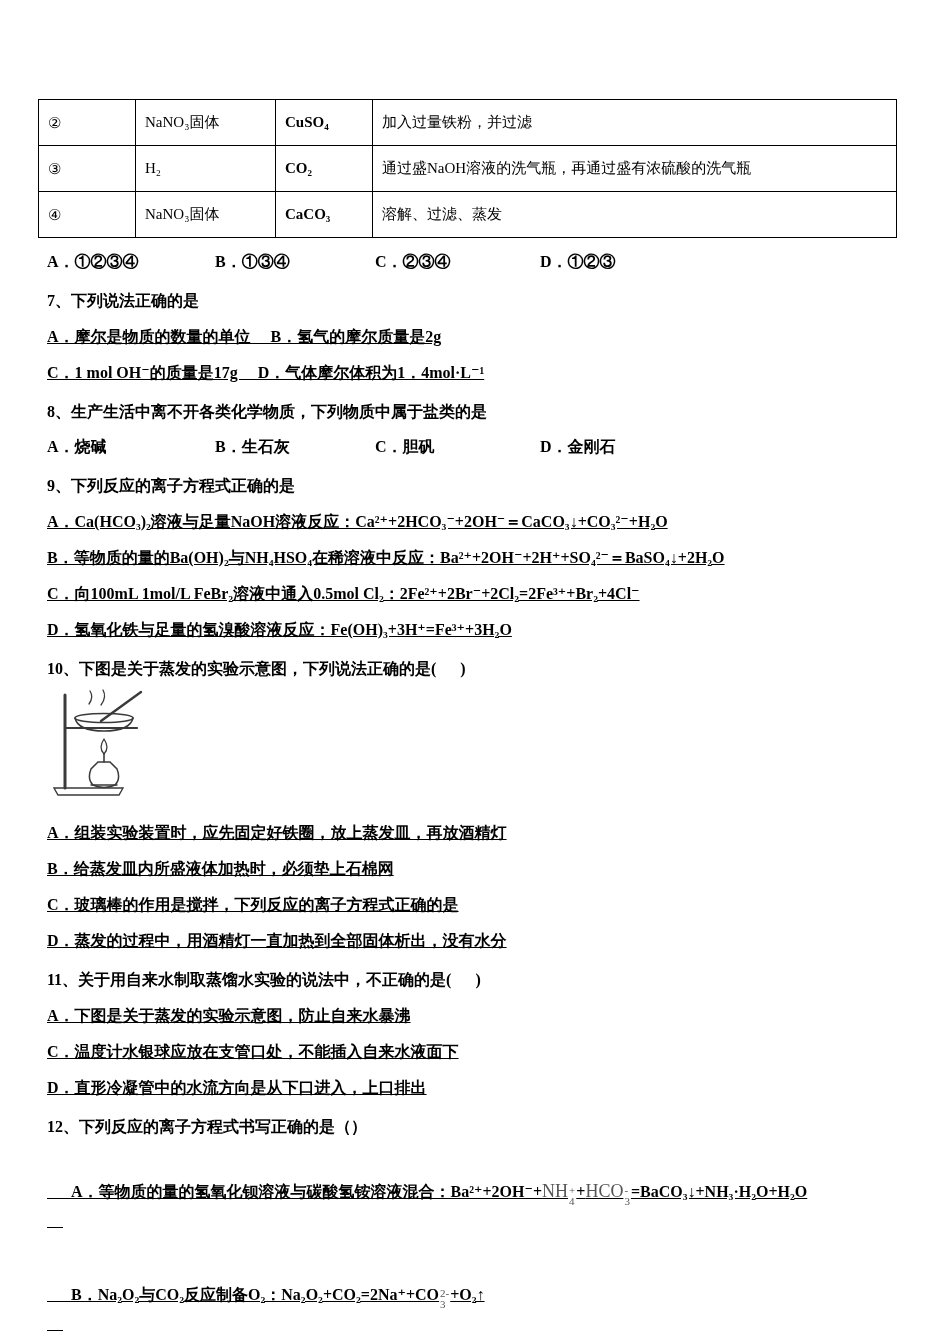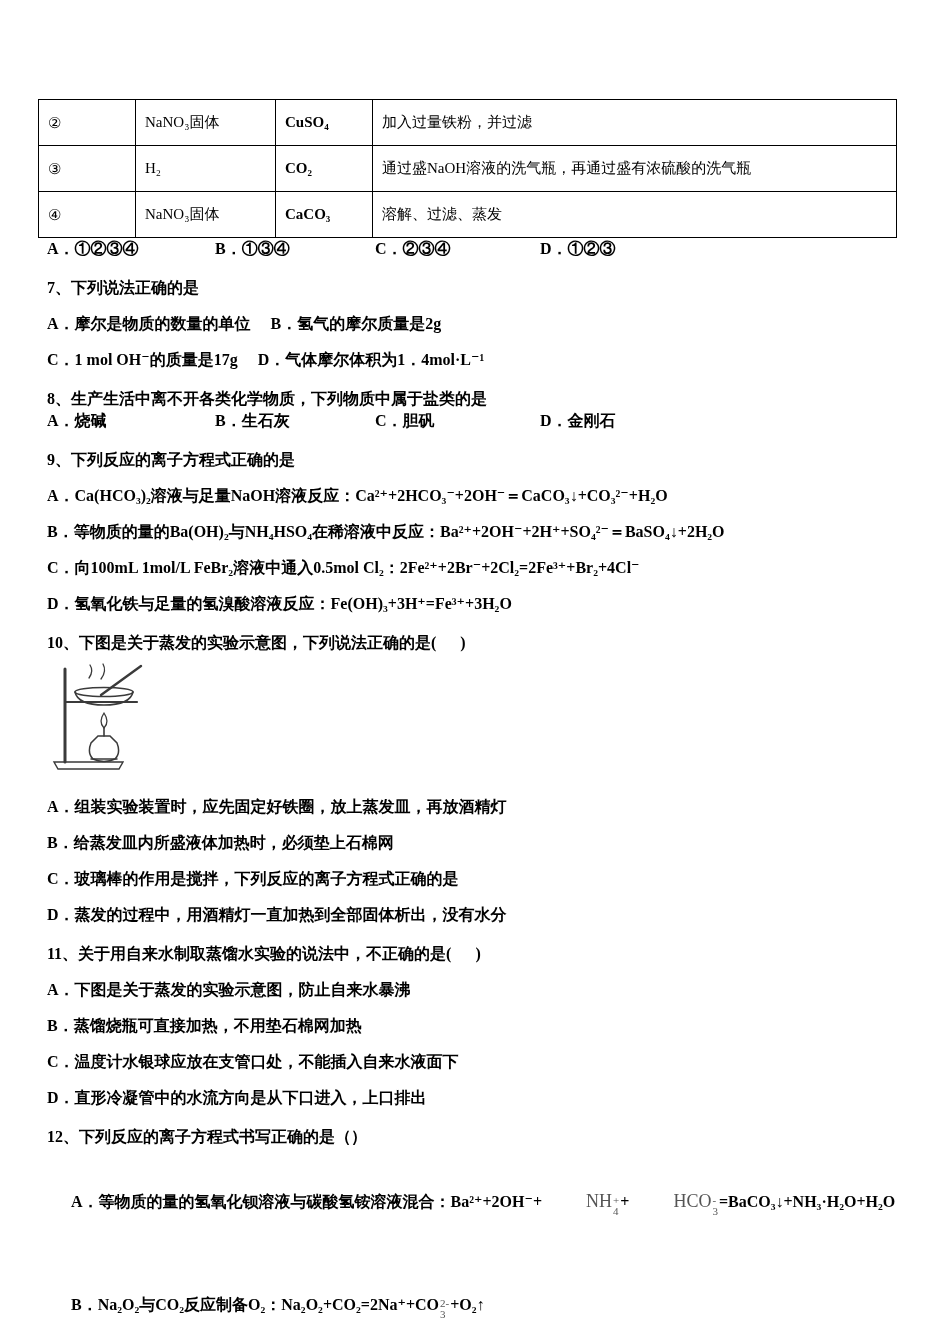--- a/index.html
+++ b/index.html
@@ -11,28 +11,28 @@
   }
   .page { padding:99px 53px 40px 38px; }
 
   table.qtable { border-collapse:collapse; width:100%; font-size:15px; font-weight:normal; table-layout:fixed; }
   .qtable td { border:1px solid #000; height:46px; padding:4px 9px; vertical-align:middle; overflow:hidden; }
   .qtable td.c1 { width:97px; }
   .qtable td.c2 { width:140px; }
   .qtable td.c3 { width:97px;font-weight:bold; }
 
   .content { margin-left:9px; font-size:16px; font-weight:bold; }
-  p.line  { margin-top:14px; line-height:22px; white-space:pre-wrap; }
+  p.line  { margin-top:14px; line-height:22px; white-space:pre-wrap;text-decoration:underline; }
   p.stem  { margin-top:17px; line-height:22px; white-space:pre-wrap; }
-  .opt-grid { display:grid; grid-template-columns:168px 160px 165px auto; line-height:22px; }
+  .opt-grid { display:grid; grid-template-columns:168px 160px 165px auto; margin-top:13px; line-height:22px; }
   .opt-grid span { white-space:pre-wrap; }
 
   .diagram-wrap { margin:8px 0 18px 2px; }
 
-  .bigf { font-size:18px; color:#555; font-weight:normal; letter-spacing:0;margin-left:44px; }
+  .bigf { font-size:18px; color:#555; font-weight:normal; letter-spacing:0; }
   .stack {
     display:inline-flex; flex-direction:column; align-items:flex-start;
     line-height:1; font-size:11px; color:#555; font-weight:normal;
     transform:translateY(-3px); margin:0 1px;
   }
   .stack .up { display:block; }
   .stack .dn { display:block; }
   .plus-mid { font-weight:bold; }
 </style>
 </head>
@@ -126,21 +126,20 @@
       </svg>
     </div>
 
     <p class="line">A．组装实验装置时，应先固定好铁圈，放上蒸发皿，再放酒精灯</p>
     <p class="line">B．给蒸发皿内所盛液体加热时，必须垫上石棉网</p>
     <p class="line">C．玻璃棒的作用是搅拌，下列反应的离子方程式正确的是</p>
     <p class="line">D．蒸发的过程中，用酒精灯一直加热到全部固体析出，没有水分</p>
 
     <p class="stem">11、关于用自来水制取蒸馏水实验的说法中，不正确的是(      )</p>
     <p class="line">A．下图是关于蒸发的实验示意图，防止自来水暴沸</p>
-    <p class="line">B．蒸馏烧瓶可直接加热，不用垫石棉网加热</p>
     <p class="line">C．温度计水银球应放在支管口处，不能插入自来水液面下</p>
     <p class="line">D．直形冷凝管中的水流方向是从下口进入，上口排出</p>
 
     <p class="stem">12、下列反应的离子方程式书写正确的是（）</p>
 
     <p class="line" style="margin-top:20px;">
       <span>A．等物质的量的氢氧化钡溶液与碳酸氢铵溶液混合：Ba²⁺+2OH⁻+</span><span class="bigf"><span>NH</span><span class="stack"><span class="up">+</span><span class="dn">4</span></span></span><span class="plus-mid">+</span><span class="bigf"><span>HCO</span><span class="stack"><span class="up">-</span><span class="dn">3</span></span></span><span>=BaCO₃↓+NH₃·H₂O+H₂O</span>
     </p>
 
     <p class="line" style="margin-top:30px;">

